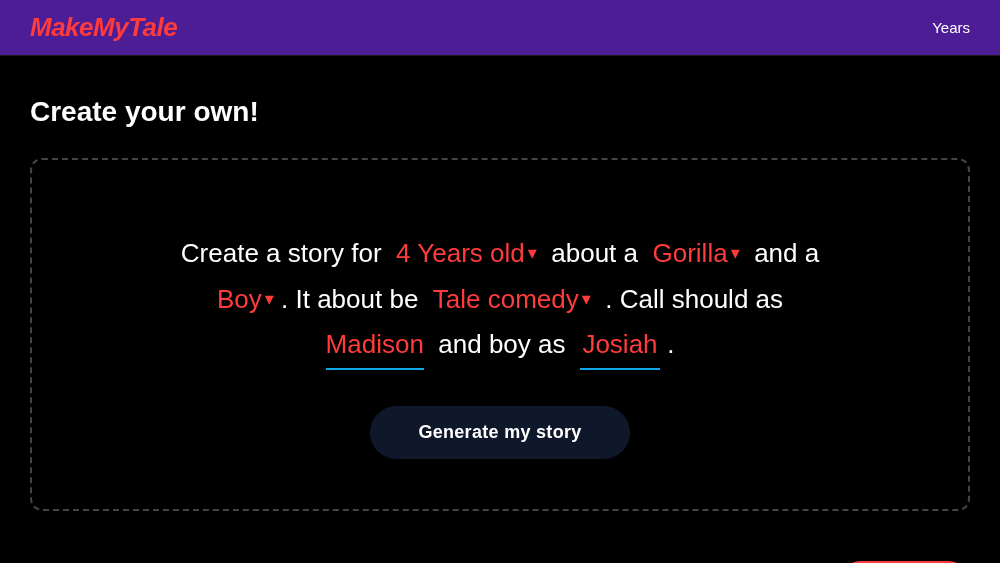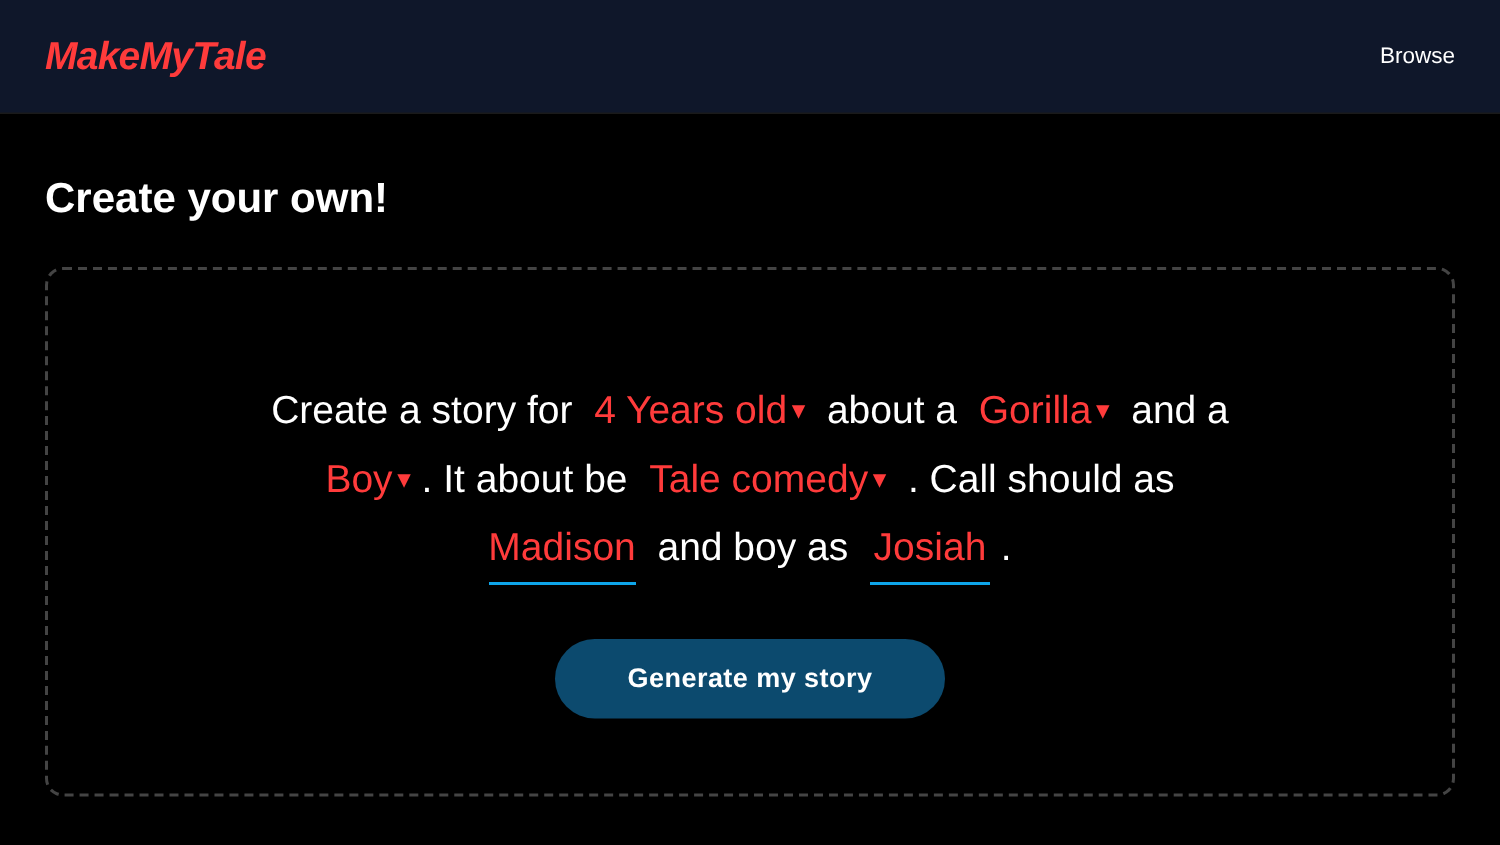--- a/index.html
+++ b/index.html
@@ -7,26 +7,26 @@
       background: #000;
       color: #fff;
       font-family: 'Arial', sans-serif;
       min-height: 563px;
       width: 1000px;
       overflow-x: hidden;
     }
 
     
     nav {
-      background: #0f172a;
+      background: #4c1d95;
       display: flex;
       align-items: center;
       justify-content: space-between;
       padding: 0 30px;
-      height: 76px;
+      height: 56px;
       border-bottom: 1px solid #1a1a1a;
     }
     .logo {
       font-size: 26px;
       font-weight: bold;
       font-style: italic;
       color: #fff;
       letter-spacing: -0.5px;
     }
     .logo span {
@@ -99,21 +99,21 @@
       min-width: 80px;
       text-align: center;
       cursor: text;
     }
     .generate-btn-wrap {
       display: flex;
       justify-content: center;
       margin-top: 36px;
     }
     .generate-btn {
-      background: #0c4a6e;
+      background: #0f172a;
       color: #fff;
       border: none;
       border-radius: 30px;
       padding: 16px 48px;
       font-size: 18px;
       font-weight: 700;
       cursor: pointer;
       letter-spacing: 0.3px;
     }
 
@@ -149,21 +149,21 @@
     }
   </style>
 </head>
 <body>
 
 <nav>
   <div class="logo">
     <span>Make</span><span style="font-style:italic;">My</span><span>Tale</span>
   </div>
   <div class="nav-right">
-    <a class="browse-link">Browse</a>
+    <a class="browse-link">Years</a>
   </div>
 </nav>
 
 <section class="hero">
   <h1 class="hero-title">Create your own!</h1>
 
   <div class="story-builder">
     <div class="story-text">
       <span>Create a story for</span>
       &nbsp;<span class="dropdown-val">4 Years old</span>&nbsp;

